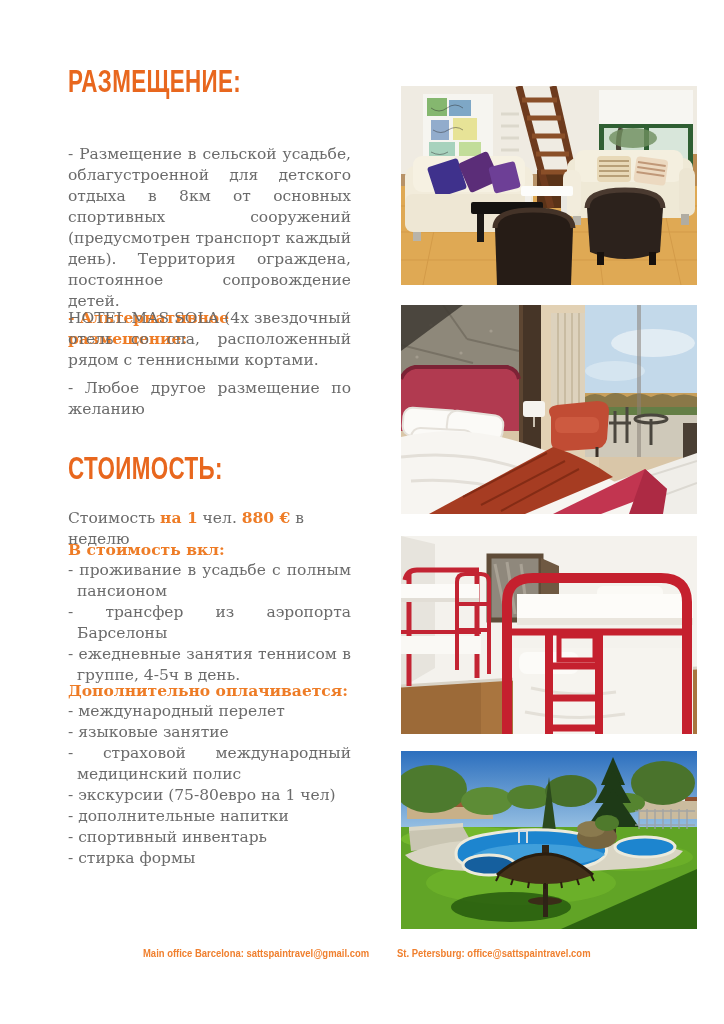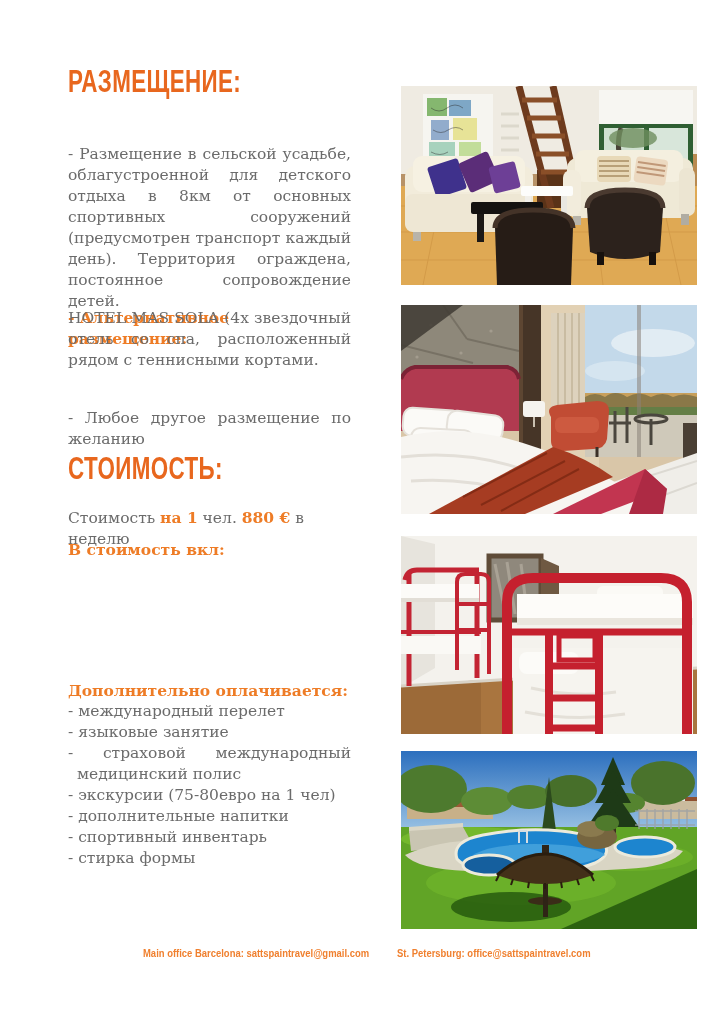--- a/index.html
+++ b/index.html
@@ -41,28 +41,33 @@
   <div class="left-col">
 
     <h1 class="bigh" style="top:64px;">РАЗМЕЩЕНИЕ:</h1>
 
     <p class="p" style="top:132px;margin-top:12px;">- Размещение в сельской усадьбе, облагустроенной для детского отдыха в 8км от основных спортивных сооружений (предусмотрен транспорт каждый день). Территория ограждена, постоянное сопровождение детей.</p>
 
     <p class="slabel" style="top:287px;margin-top:20px;">- Альтернативное размещение:</p>
 
     <p class="p" style="top:308px;">HOTEL MAS SOLA (4х звездочный отель со спа, расположенный рядом с теннисными кортами.</p>
 
-    <p class="p" style="top:408px;">- Любое другое размещение по желанию</p>
+    <p class="p" style="top:378px;">- Любое другое размещение по желанию</p>
 
     <h1 class="bigh" style="top:451px;">СТОИМОСТЬ:</h1>
 
     <p class="price" style="top:507px;"><span>Стоимость </span><span class="ob">на 1</span><span> чел. </span><span class="ob">880 €</span><span> в неделю</span></p>
 
     <p class="slabel" style="top:539px;">В стоимость вкл:</p>
 
+    <div style="top:560px;">
+      <div class="li">- проживание в усадьбе с полным пансионом</div>
+      <div class="li">- трансфер из аэропорта Барселоны</div>
+      <div class="li">- ежедневные занятия теннисом в группе, 4-5ч в день.</div>
+    </div>
 
     <p class="slabel" style="top:680px;">Дополнительно оплачивается:</p>
 
     <div style="top:701px;">
       <div class="li">- международный перелет</div>
       <div class="li">- языковые занятие</div>
       <div class="li">- страховой международный медицинский полис</div>
       <div class="li">- экскурсии (75-80евро на 1 чел)</div>
       <div class="li">- дополнительные напитки</div>
       <div class="li">- спортивный инвентарь</div>

